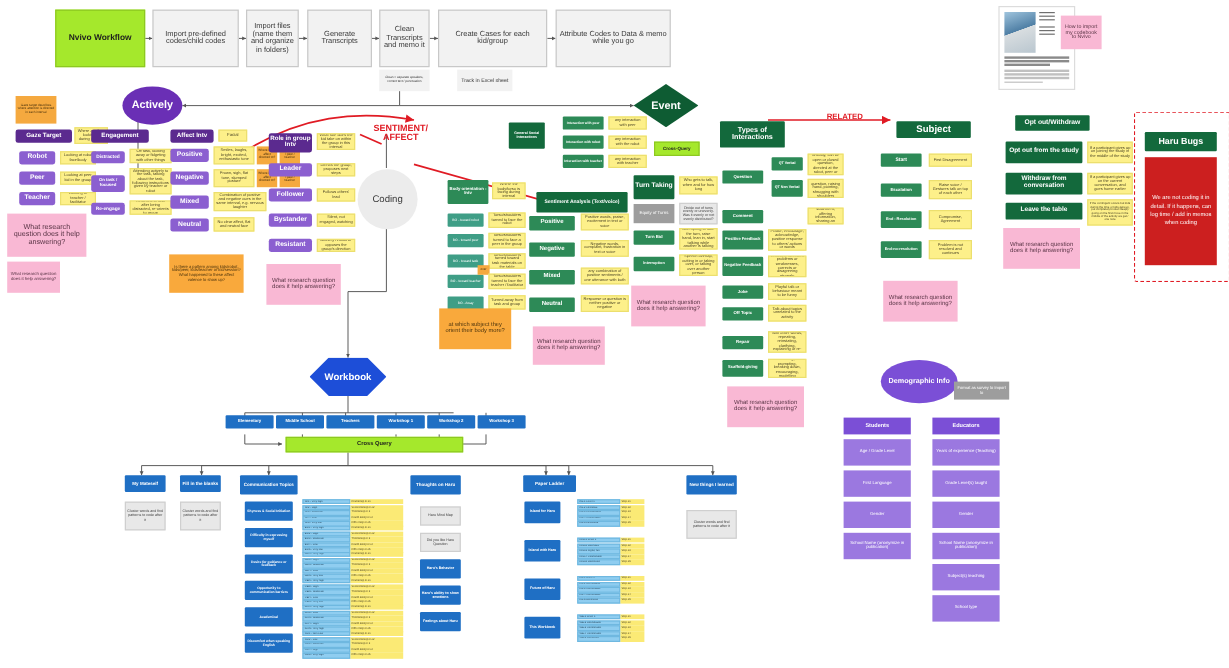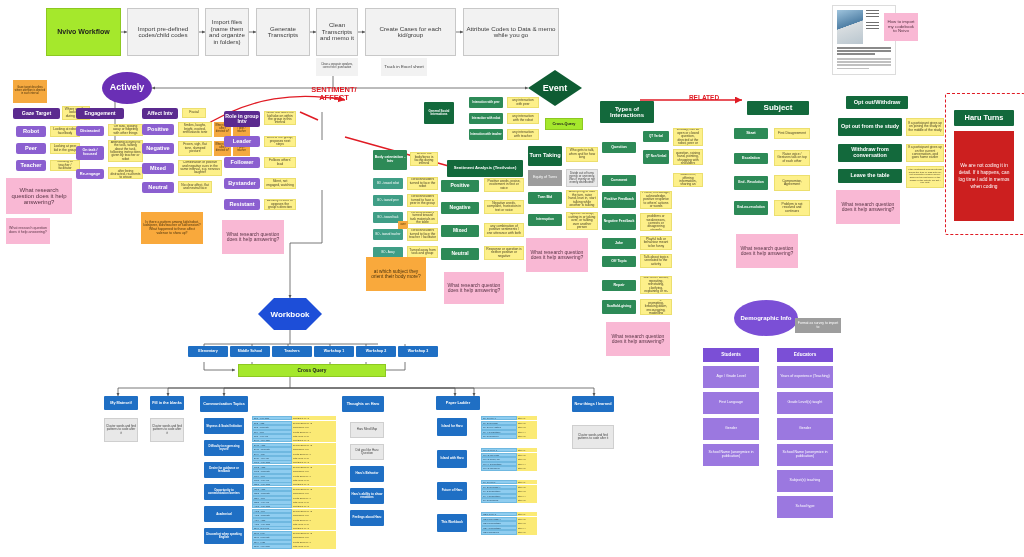--- a/index.html
+++ b/index.html
@@ -152,22 +152,25 @@
   <div class="node purple-round" style="left:102px;top:72px;width:50px;height:32px;font-size:9px;">
     <span>Actively</span>
     </div>
 
   <div class="hexwrap" style="left:528px;top:70px;width:54px;height:36px;">
     <div class="dia diamond" style="font-size:9px;">
       <span>Event</span>
       </div>
   </div>
 
-
-  <div class="node red-label" style="left:300px;top:83px;width:68px;height:22px;font-size:7.5px;background:none;justify-content:flex-end;">
+  <div class="node ellipse-grey" style="left:298px;top:141px;width:50px;height:50px;">
+    <span>Coding</span>
+    </div>
+
+  <div class="node red-label" style="left:300px;top:100px;width:68px;height:22px;font-size:7.5px;background:none;justify-content:flex-end;">
     <span>SENTIMENT/ AFFECT</span>
     </div>
   <div class="node red-label" style="left:680px;top:93px;width:48px;height:10px;font-size:6.5px;background:none;">
     <span>RELATED</span>
     </div>
 
   <div class="node orange-sm" style="left:13px;top:80px;width:34px;height:23px;">
     <span>Gaze target describes where attention is directed in each interval</span>
     </div>
   <div class="node purple-hdr" style="left:13px;top:108px;width:47px;height:11px;">
@@ -599,21 +602,21 @@
   <div class="node yellow" style="left:906px;top:166px;width:38px;height:22px;font-size:2.4px;">
     <span>If the contingent occurs but kids during the time or kids gets up, put completely broken deeply going on the first move in the middle of the activity we get / one note</span>
     </div>
 
   <div class="node pink" style="left:836px;top:190px;width:64px;height:34px;font-size:5px;">
     <span>What research question does it help answering?</span>
     </div>
 
   <div class="dashed-red" style="left:945px;top:93px;width:78px;height:140px;"></div>
   <div class="node green-dk" style="left:954px;top:110px;width:60px;height:16px;font-size:7.4px;">
-    <span>Haru Turns</span>
+    <span>Haru Bugs</span>
     </div>
   <div class="node red-card" style="left:954px;top:131px;width:60px;height:90px;font-size:4.8px;padding:3px;">
     <span>We are not coding it in detail. If it happens, can log time / add in memos when coding</span>
     </div>
 
   <div class="card" style="left:832px;top:5px;width:62px;height:68px;">
     <div class="thumb"></div>
     <div class="icons">
       <div class="icon-nv"></div>
       <div class="icon-nv"></div>

